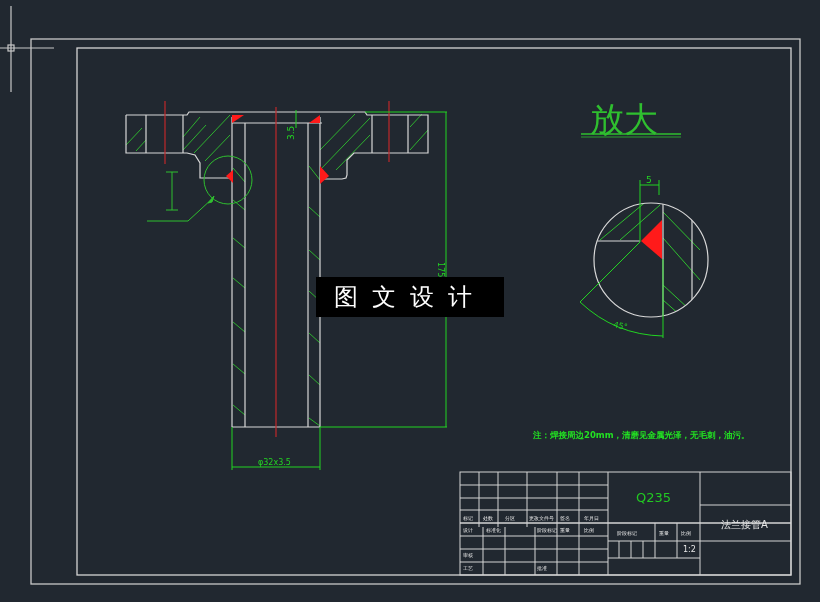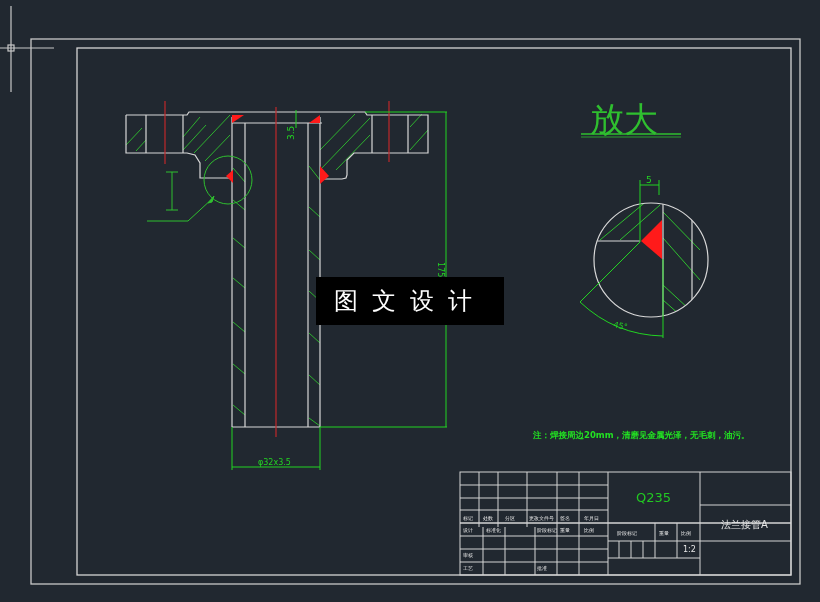--- a/index.html
+++ b/index.html
@@ -1,20 +1,20 @@
 <!DOCTYPE html>
 <html><head>
   <meta charset="utf-8">
   <style>
     html, body { margin:0; padding:0; background:#212830; }
     body { width:820px; height:602px; overflow:hidden; position:relative; font-family:"DejaVu Sans", sans-serif; }
     #canvas { position:absolute; left:0; top:0; width:820px; height:602px; }
     svg text { font-family:"DejaVu Sans", sans-serif; }
     .watermark {
-      position:absolute; left:316px; top:277px; width:188px; height:48px;
+      position:absolute; left:316px; top:277px; width:188px; height:40px;
       background:#000; color:#fff; display:flex; align-items:center; justify-content:center;
       font-size:24px; letter-spacing:14px; font-family:"DejaVu Serif", serif;
     }
     .tb-label { fill:#e6e6e6; font-size:5px; }
   </style>
 </head>
 <body>
 
 <svg id="canvas" viewBox="0 0 820 602" xmlns="http://www.w3.org/2000/svg">
   <defs>

